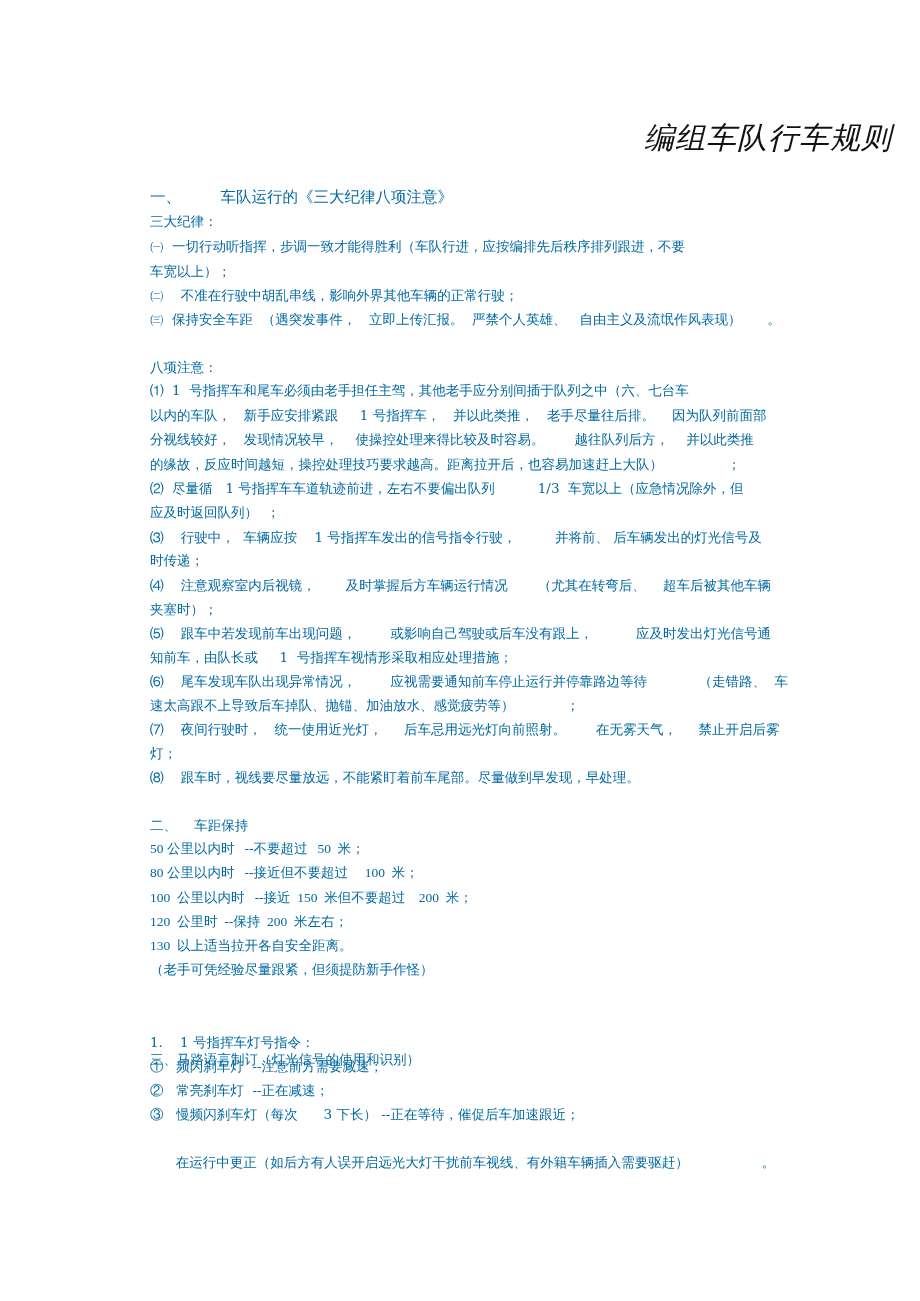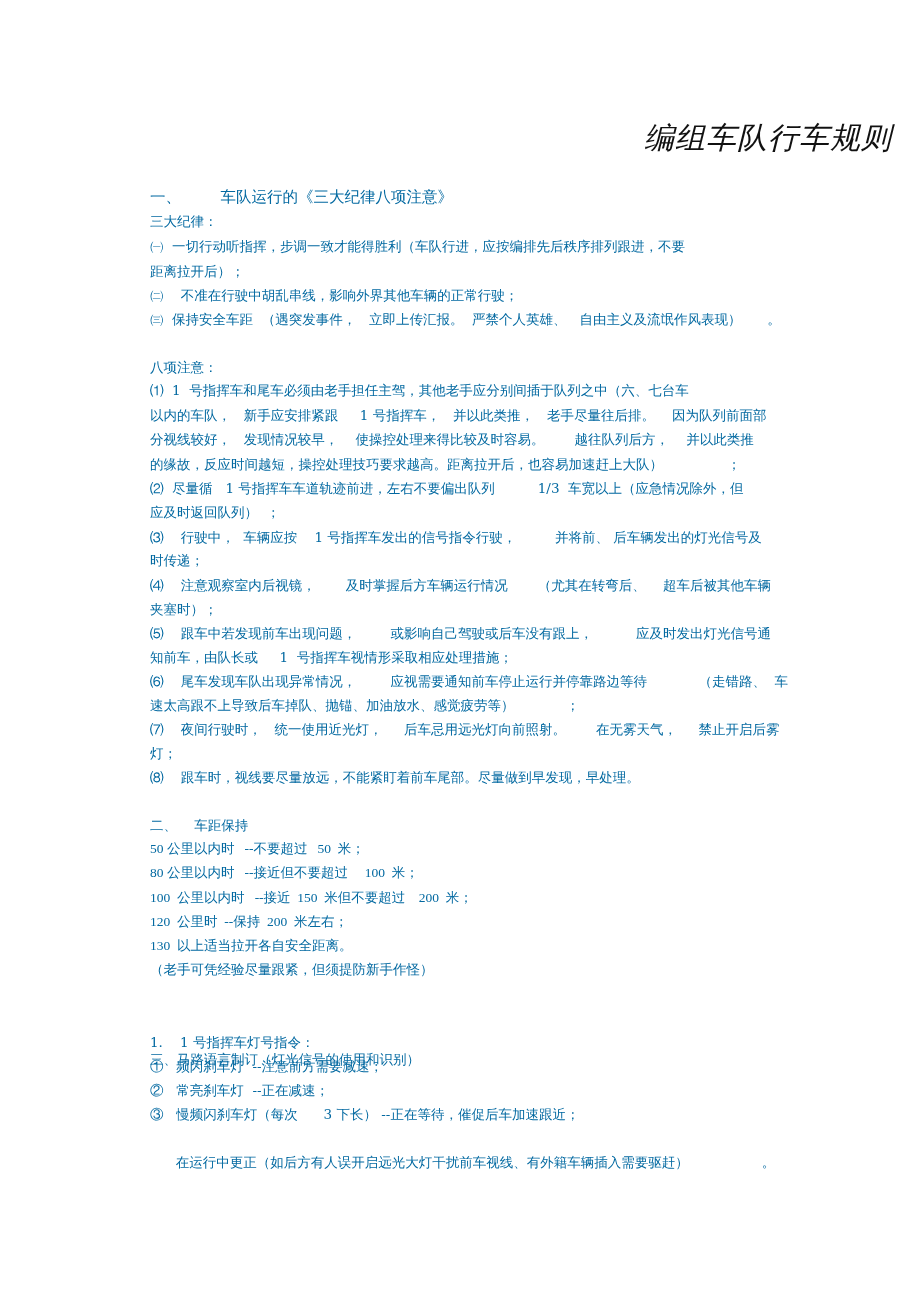--- a/index.html
+++ b/index.html
@@ -15,21 +15,21 @@
 </head>
 <body>
 
 <div class="page">
 
   <div class="title">编组车队行车规则</div>
 
   <div class="ln h1" style="top:188px">一、        车队运行的《三大纪律八项注意》</div>
   <div class="ln" style="top:212px">三大纪律：</div>
   <div class="ln" style="top:237px">㈠  一切行动听指挥，步调一致才能得胜利（车队行进，应按编排先后秩序排列跟进，不要</div>
-  <div class="ln" style="top:262px">距离拉开后）；</div>
+  <div class="ln" style="top:262px">车宽以上）；</div>
   <div class="ln" style="top:286px">㈡    不准在行驶中胡乱串线，影响外界其他车辆的正常行驶；</div>
   <div class="ln" style="top:310px">㈢  保持安全车距  （遇突发事件，   立即上传汇报。  严禁个人英雄、   自由主义及流氓作风表现）      。</div>
 
   <div class="ln" style="top:358px">八项注意：</div>
   <div class="ln" style="top:381px">⑴  1  号指挥车和尾车必须由老手担任主驾，其他老手应分别间插于队列之中（六、七台车</div>
   <div class="ln" style="top:406px">以内的车队，   新手应安排紧跟     1 号指挥车，   并以此类推，   老手尽量往后排。    因为队列前面部</div>
   <div class="ln" style="top:430px">分视线较好，   发现情况较早，    使操控处理来得比较及时容易。       越往队列后方，    并以此类推</div>
   <div class="ln" style="top:455px">的缘故，反应时间越短，操控处理技巧要求越高。距离拉开后，也容易加速赶上大队）               ；</div>
   <div class="ln" style="top:479px">⑵  尽量循   1 号指挥车车道轨迹前进，左右不要偏出队列          1/3  车宽以上（应急情况除外，但</div>
   <div class="ln" style="top:503px">应及时返回队列）  ；</div>

